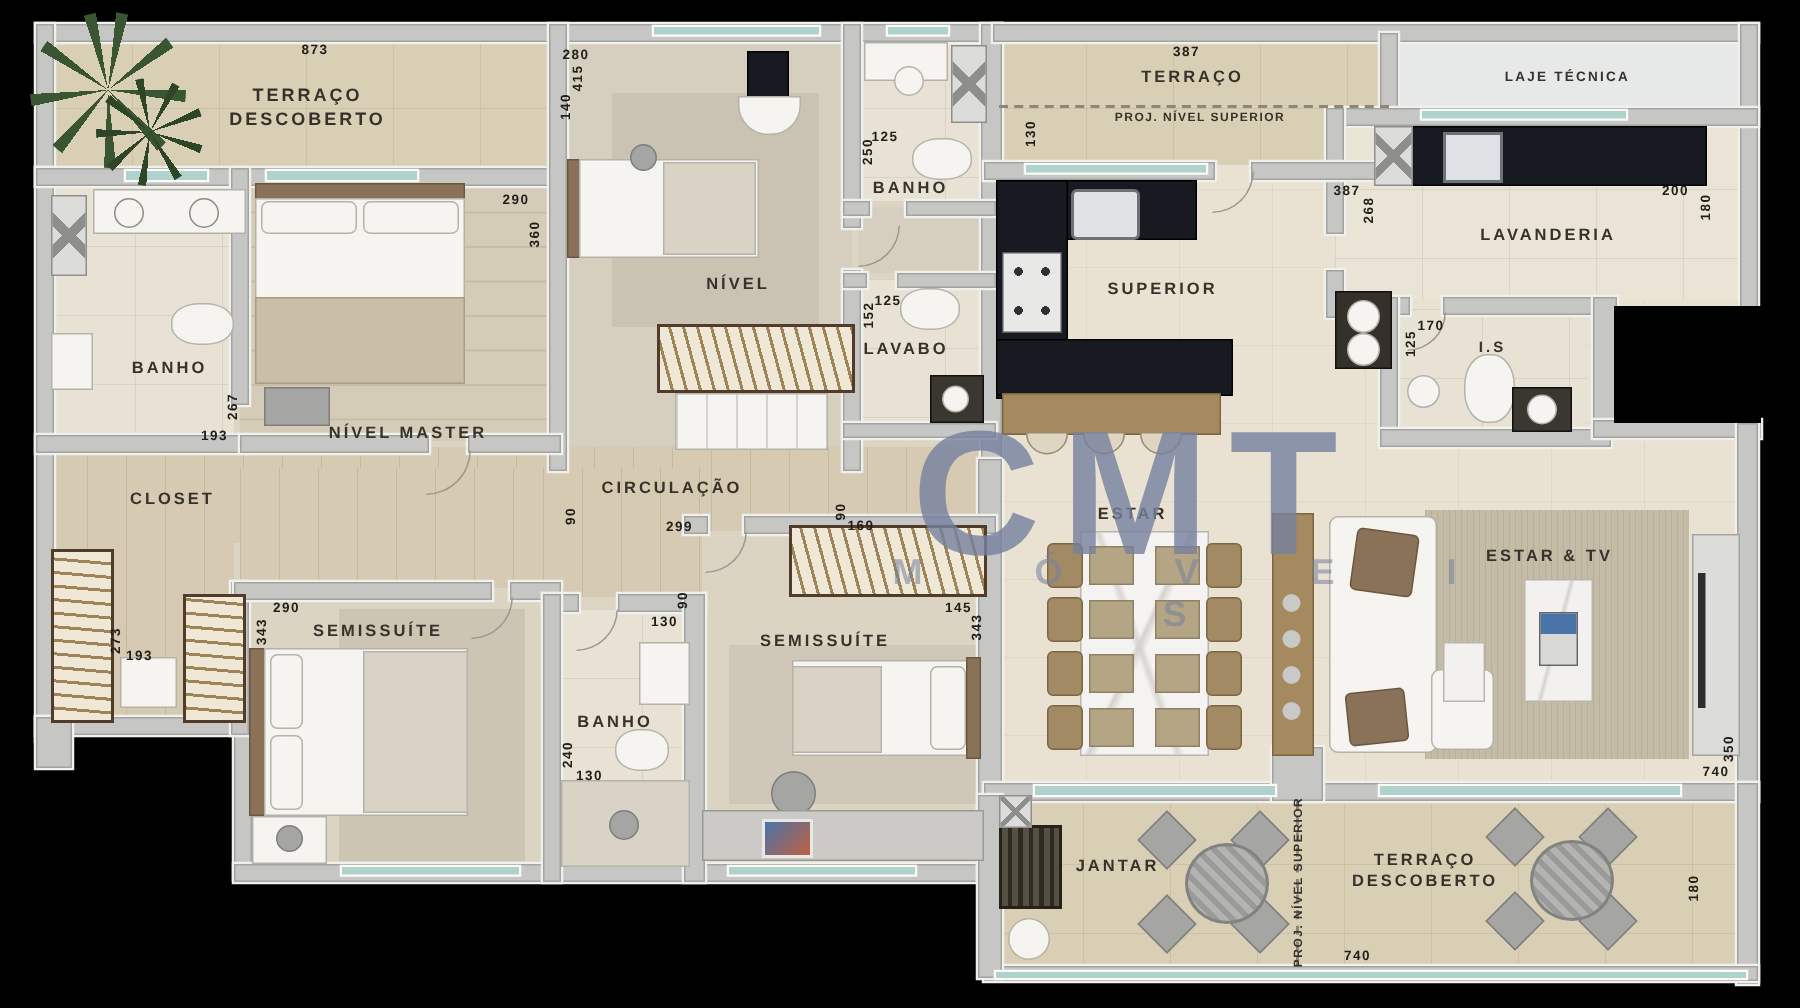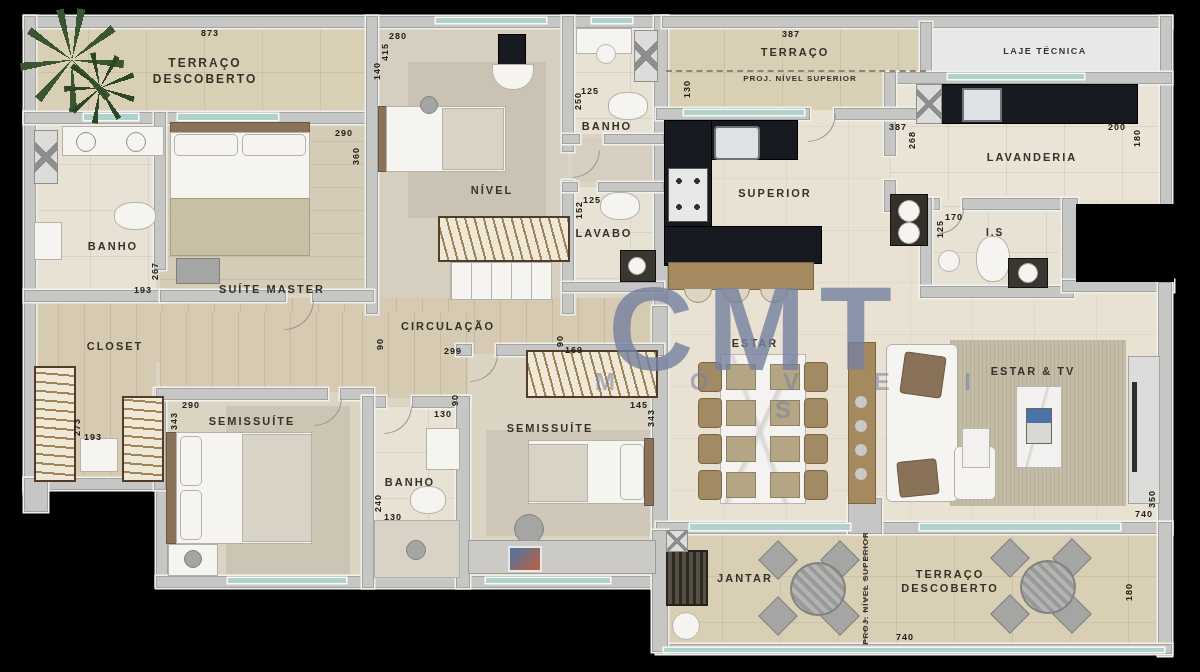--- a/index.html
+++ b/index.html
@@ -293,42 +293,42 @@
 
   <div id="labels-layer">
       <div class="label" style="left: 205px; top: 72px; font-size: 12px; transform: translate(-50%, -50%);">
         <div>TERRAÇO</div>
         <div>DESCOBERTO</div>
       </div>
       <div class="label" style="left: 492px; top: 190px; transform: translate(-50%, -50%);">NÍVEL</div>
       <div class="label" style="left: 607px; top: 126px; transform: translate(-50%, -50%);">BANHO</div>
       <div class="label" style="left: 604px; top: 233px; transform: translate(-50%, -50%);">LAVABO</div>
       <div class="label" style="left: 113px; top: 246px; transform: translate(-50%, -50%);">BANHO</div>
-      <div class="label" style="left: 272px; top: 289px; transform: translate(-50%, -50%);">SUÍTE MASTER</div>
-      <div class="label" style="left: 115px; top: 346px; transform: translate(-50%, -50%);">CLOSET</div>
+      <div class="label" style="left: 272px; top: 289px; transform: translate(-50%, -50%);">NÍVEL MASTER</div>
+      <div class="label" style="left: 115px; top: 333px; transform: translate(-50%, -50%);">CLOSET</div>
       <div class="label" style="left: 448px; top: 326px; transform: translate(-50%, -50%);">CIRCULAÇÃO</div>
       <div class="label" style="left: 252px; top: 421px; transform: translate(-50%, -50%);">SEMISSUÍTE</div>
       <div class="label" style="left: 410px; top: 482px; transform: translate(-50%, -50%);">BANHO</div>
       <div class="label" style="left: 550px; top: 428px; transform: translate(-50%, -50%);">SEMISSUÍTE</div>
       <div class="label" style="left: 795px; top: 52px; transform: translate(-50%, -50%);">TERRAÇO</div>
       <div class="label" style="left: 800px; top: 79px; font-size: 8px; letter-spacing: 1px; transform: translate(-50%, -50%);">PROJ. NÍVEL SUPERIOR</div>
       <div class="label" style="left: 1045px; top: 52px; font-size: 9px; letter-spacing: 1.5px; transform: translate(-50%, -50%);">LAJE TÉCNICA</div>
       <div class="label" style="left: 775px; top: 193px; transform: translate(-50%, -50%);">SUPERIOR</div>
       <div class="label" style="left: 1032px; top: 157px; transform: translate(-50%, -50%);">LAVANDERIA</div>
       <div class="label" style="left: 995px; top: 232px; font-size: 10px; transform: translate(-50%, -50%);">I.S</div>
       <div class="label" style="left: 755px; top: 343px; transform: translate(-50%, -50%);">ESTAR</div>
       <div class="label" style="left: 1033px; top: 371px; transform: translate(-50%, -50%);">ESTAR &amp; TV</div>
       <div class="label" style="left: 745px; top: 578px; transform: translate(-50%, -50%);">JANTAR</div>
       <div class="label" style="left: 950px; top: 581px; font-size: 11px; transform: translate(-50%, -50%);">
         <div>TERRAÇO</div>
         <div>DESCOBERTO</div>
       </div>
       <div class="label" style="left: 866px; top: 588px; font-size: 8px; letter-spacing: 1px; transform: translate(-50%, -50%) rotate(-90deg);">PROJ. NÍVEL SUPERIOR</div>
       <div class="dim" style="left: 210px; top: 33px; transform: translate(-50%, -50%);">873</div>
-      <div class="dim" style="left: 398px; top: 36px; transform: translate(-50%, -50%);">280</div>
+      <div class="dim" style="left: 384px; top: 36px; transform: translate(-50%, -50%);">280</div>
       <div class="dim" style="left: 385px; top: 52px; transform: translate(-50%, -50%) rotate(-90deg);">415</div>
       <div class="dim" style="left: 377px; top: 71px; transform: translate(-50%, -50%) rotate(-90deg);">140</div>
       <div class="dim" style="left: 344px; top: 133px; transform: translate(-50%, -50%);">290</div>
       <div class="dim" style="left: 356px; top: 156px; transform: translate(-50%, -50%) rotate(-90deg);">360</div>
       <div class="dim" style="left: 590px; top: 91px; transform: translate(-50%, -50%);">125</div>
       <div class="dim" style="left: 578px; top: 101px; transform: translate(-50%, -50%) rotate(-90deg);">250</div>
       <div class="dim" style="left: 592px; top: 200px; transform: translate(-50%, -50%);">125</div>
       <div class="dim" style="left: 579px; top: 210px; transform: translate(-50%, -50%) rotate(-90deg);">152</div>
       <div class="dim" style="left: 155px; top: 271px; transform: translate(-50%, -50%) rotate(-90deg);">267</div>
       <div class="dim" style="left: 143px; top: 290px; transform: translate(-50%, -50%);">193</div>

